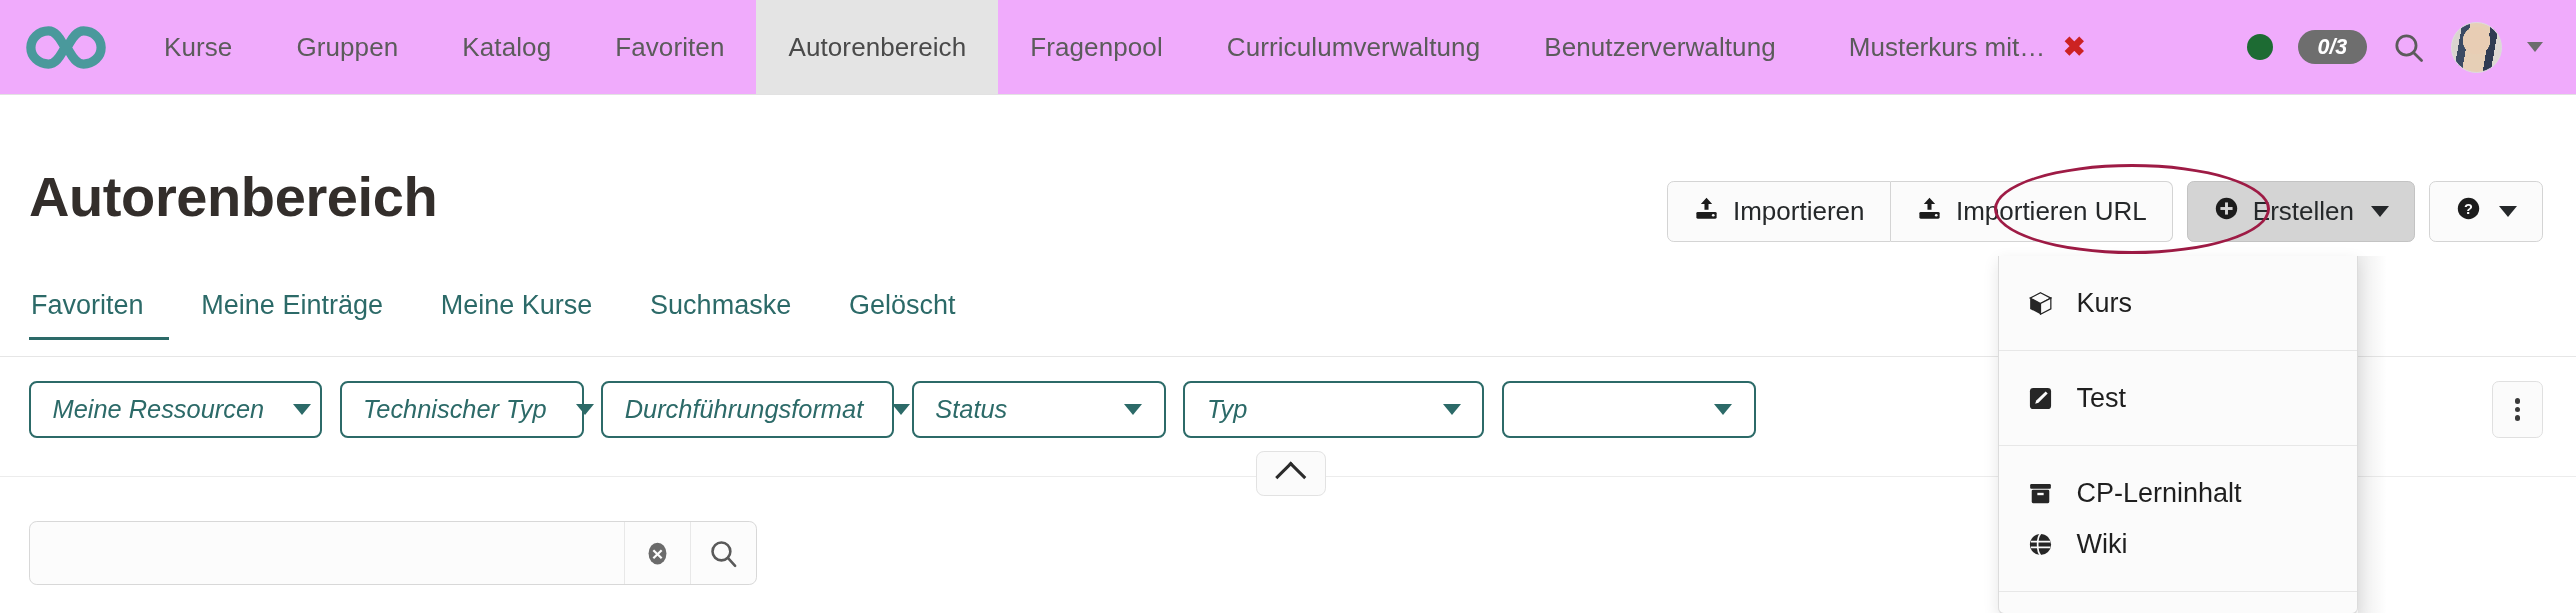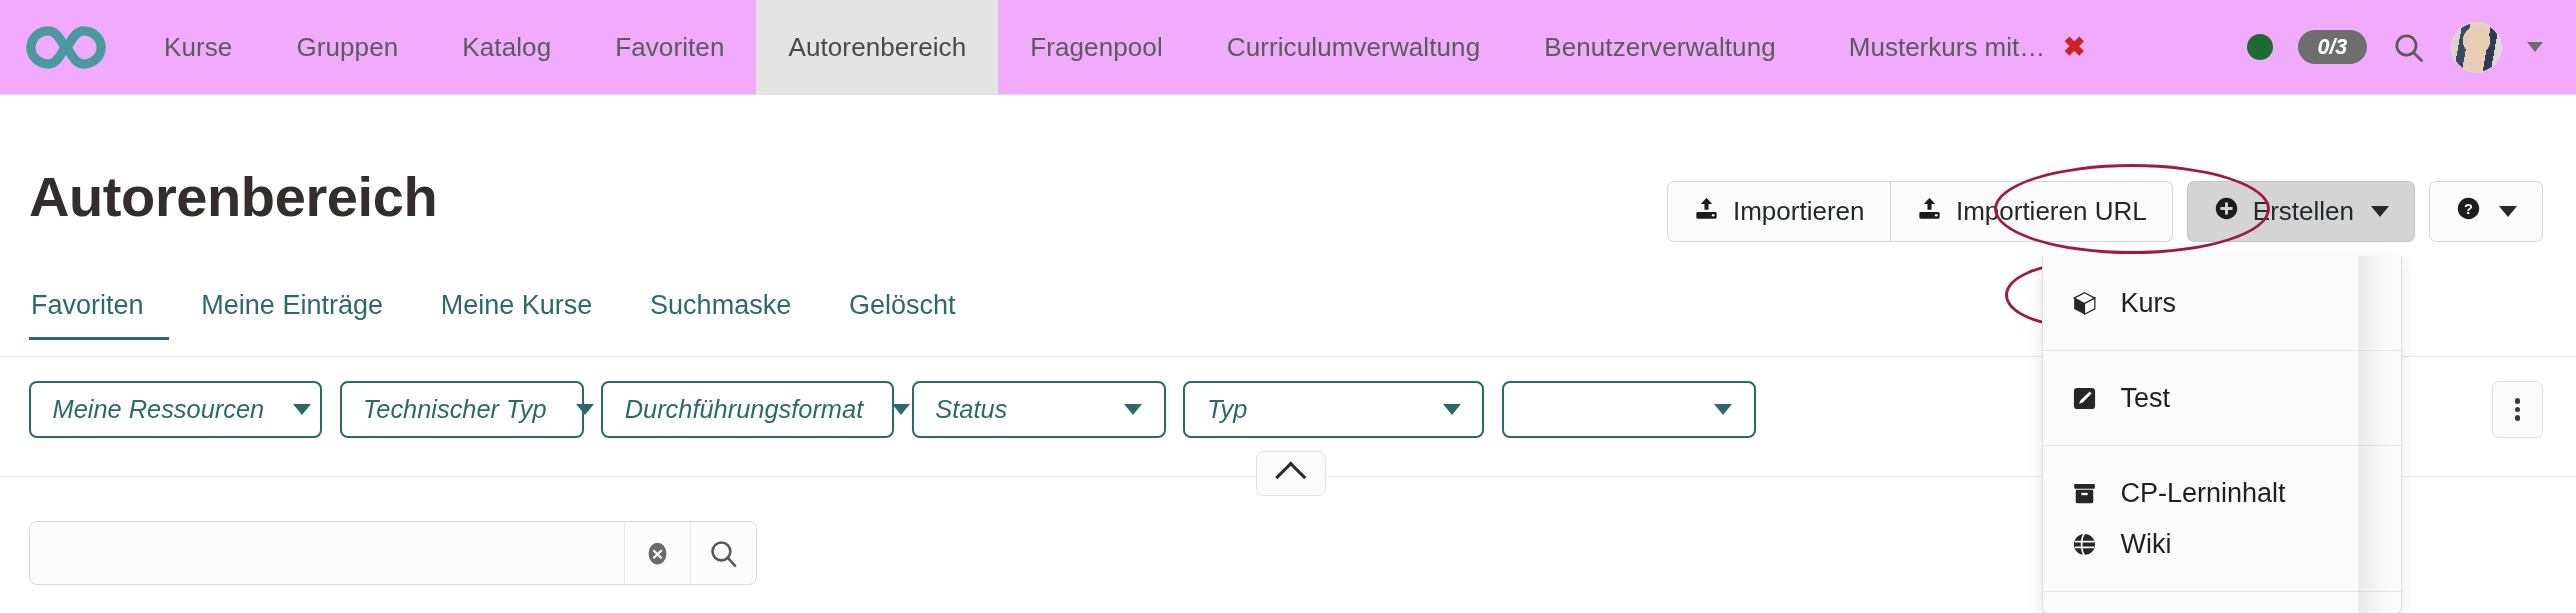--- a/index.html
+++ b/index.html
@@ -152,21 +152,21 @@
   .sbtn {
     width:66px; display:flex; align-items:center; justify-content:center;
     border-left:1px solid #e8e8e8; cursor:pointer; color:#6b6b6b;
   }
 
   
   .menu {
     position:absolute; left:1998px; top:256px; width:360px; height:358px;
     background:#fbfbfb; border:1px solid #dcdcdc; border-top:none;
     box-shadow:0 5.9px 15.6px rgba(0,0,0,.10); z-index:5;
-    border-radius:0 0 5.9px 5.9px; overflow:hidden;margin-left:44px;
+    border-radius:0 0 5.9px 5.9px; overflow:hidden;
   }
   .mitem {
     display:flex; align-items:center; gap:21.5px;
     height:51px; padding:0 27px; font-size:27px; color:#1f1f1f; cursor:pointer;
   }
   .mgroup { padding:21.5px 0 21.5px 0; }
   .mgroup + .mgroup { border-top:1px solid #e7e7e7; }
   .mico { width:29px; display:flex; align-items:center; justify-content:center; color:#262626; }
 
   .fadeout {

